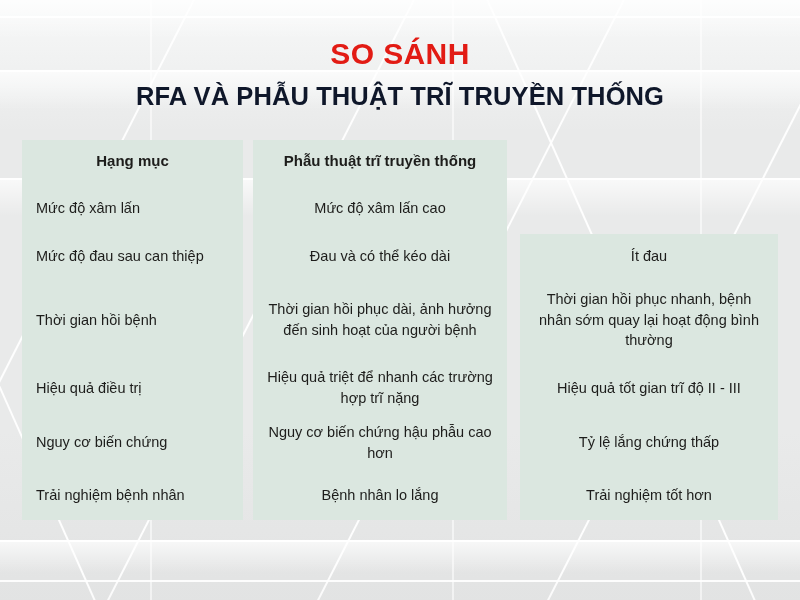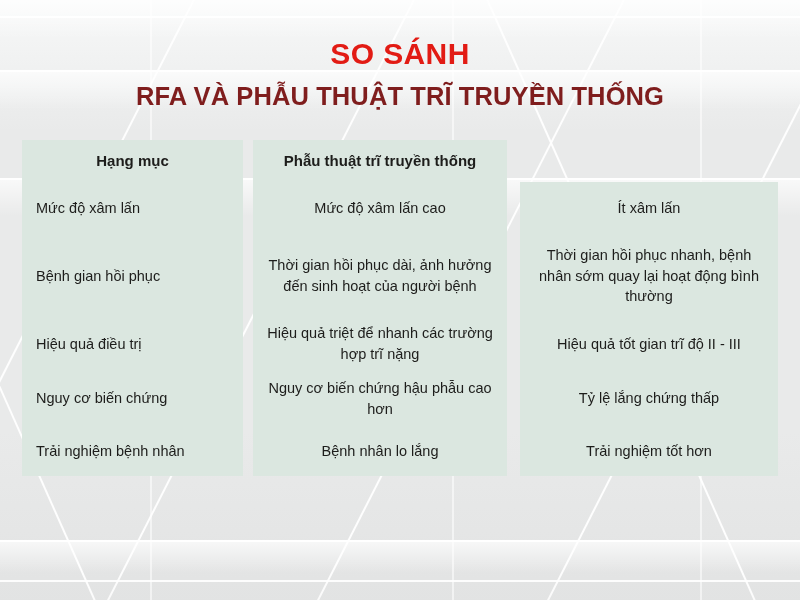--- a/index.html
+++ b/index.html
@@ -82,21 +82,21 @@
     letter-spacing: .4px;
     color: #e21b14;
     line-height: 1.05;
     white-space: nowrap;
   }
   #sub-title {
     margin-top: 12px;
     font-size: 25.5px;
     font-weight: 700;
     letter-spacing: .1px;
-    color: #7f1d1d;
+    color: #0f172a;
     line-height: 1.1;
     white-space: nowrap;
   }
 
   
   #compare-table {
     position: absolute;
     left: 22px;
     top: 140px;
     width: 756px;
@@ -207,29 +207,37 @@
       </div>
     </div>
 
     <div class="table-row row-h1">
       <div class="cell col-item">
         <span class="cell-text">Mức độ xâm lấn</span>
       </div>
       <div class="cell col-trad">
         <span class="cell-text">Mức độ xâm lấn cao</span>
       </div>
-      <div class="cell col-rfa">
-        <span class="cell-text">Ít xâm lấn</span>
-      </div>
-    </div>
-
+    </div>
+
+    <div class="table-row row-h2">
+      <div class="cell col-item">
+        <span class="cell-text">Mức độ đau sau can thiệp</span>
+      </div>
+      <div class="cell col-trad">
+        <span class="cell-text">Đau và có thể kéo dài</span>
+      </div>
+      <div class="cell col-rfa">
+        <span class="cell-text">Ít đau</span>
+      </div>
+    </div>
 
     <div class="table-row row-h3">
       <div class="cell col-item">
-        <span class="cell-text">Bệnh gian hồi phục</span>
+        <span class="cell-text">Thời gian hồi bệnh</span>
       </div>
       <div class="cell col-trad">
         <span class="cell-text">Thời gian hồi phục dài, ảnh hưởng đến sinh hoạt của người bệnh</span>
       </div>
       <div class="cell col-rfa">
         <span class="cell-text">Thời gian hồi phục nhanh, bệnh nhân sớm quay lại hoạt động bình thường</span>
       </div>
     </div>
 
     <div class="table-row row-h4">

